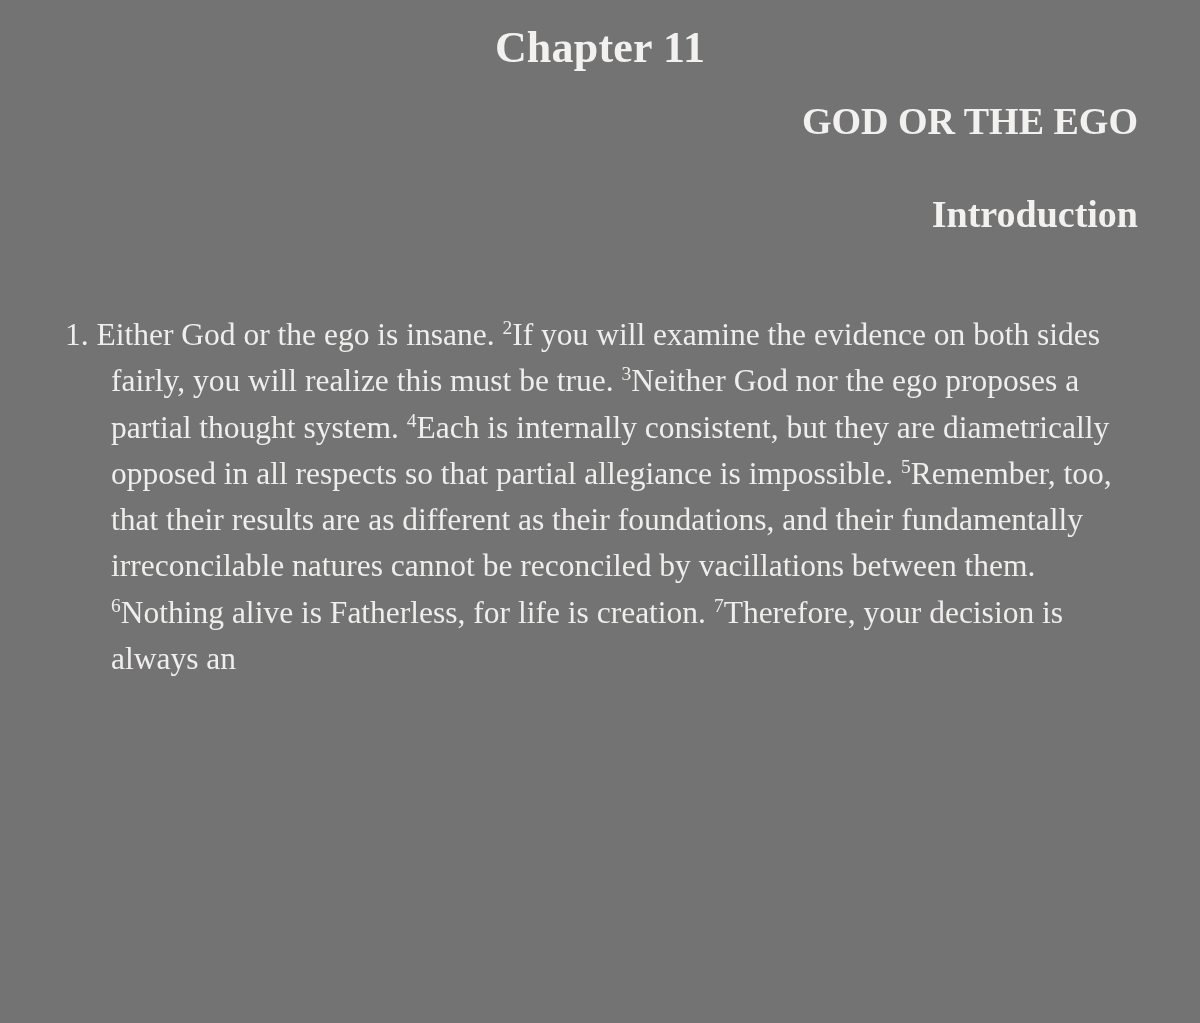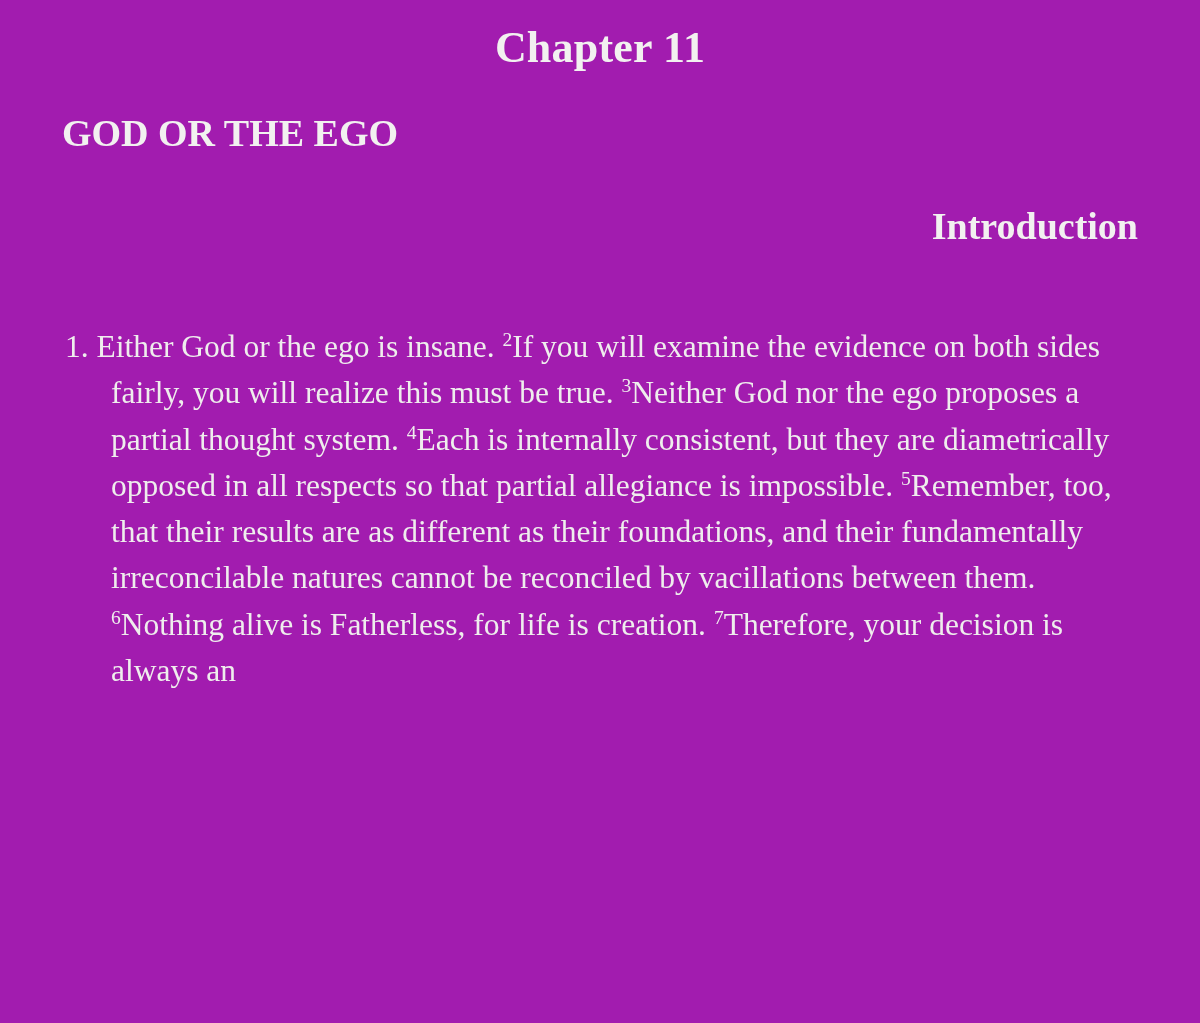--- a/index.html
+++ b/index.html
@@ -12,36 +12,36 @@
   }
   body {
     font-family: "Liberation Serif", "DejaVu Serif", serif;
     color: #f0efee;
   }
   .page {
     width: 1200px;
     height: 1023px;
     box-sizing: border-box;
     padding: 12px 62px 0 62px;
-    background: #a21caf;
+    background: #737373;
   }
   .chapter-number {
     text-align: center;
     font-size: 44px;
     font-weight: bold;
     letter-spacing: 0.2px;
     margin: 10px 0 0 0;
     line-height: 1.2;
     color: #f2f1f0;
   }
   .chapter-title {
-    text-align: left;
+    text-align: right;
     font-size: 38px;
     font-weight: bold;
-    margin: 36px 0 0 0;
+    margin: 24px 0 0 0;
     line-height: 1.2;
     color: #f2f1f0;
   }
   .section-title {
     text-align: right;
     font-size: 38px;
     font-weight: bold;
     margin: 48px 0 0 0;
     line-height: 1.2;
     color: #f2f1f0;

